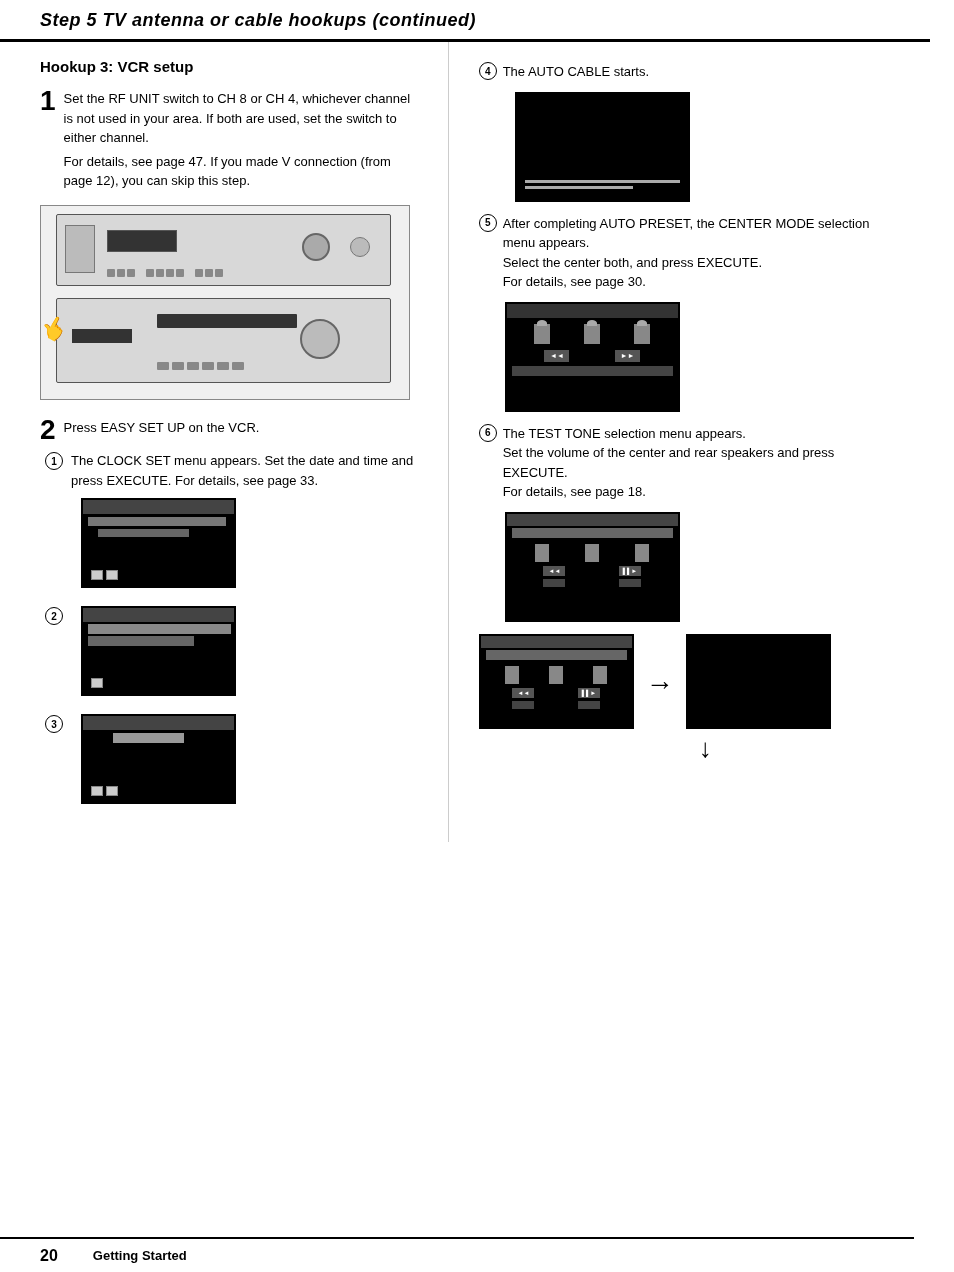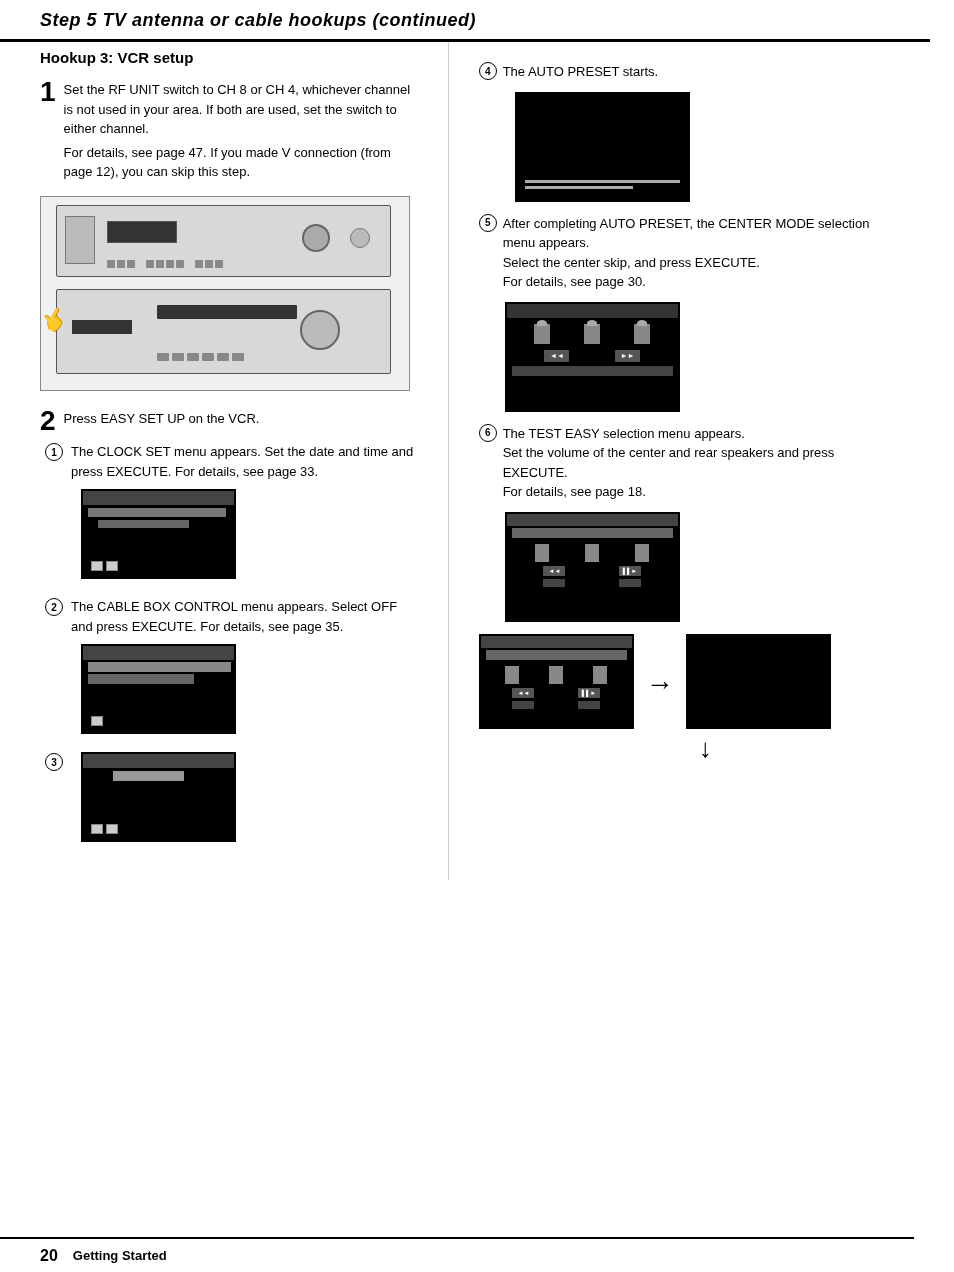--- a/index.html
+++ b/index.html
@@ -36,21 +36,21 @@
     }
 
     
     .content-area {
       display: flex;
       padding: 0;
     }
 
     .left-col {
       width: 460px;
-      padding: 7px 30px 20px 40px;
+      padding: 16px 30px 20px 40px;
       border-right: 1px solid #ccc;
     }
 
     .right-col {
       width: 494px;
       padding: 20px 30px 20px 30px;
     }
 
     
     .section-title {
@@ -176,20 +176,21 @@
 
     .page-number {
       font-size: 16px;
       font-weight: bold;
       margin-right: 15px;
     }
 
     .page-section {
       font-size: 13px;
       font-weight: bold;
+      margin-left: 20px;
     }
 
     
     .auto-preset-screen {
       width: 175px;
       height: 110px;
       border: 2px solid #000;
       background: #000;
       margin: 8px 0 12px 10px;
       position: relative;
@@ -636,21 +637,20 @@
                 <div class="s-icon"></div>
                 <div class="s-icon"></div>
               </div>
             </div>
           </div>
         </div>
 
         <div class="sub-step">
           <div class="sub-step-num">2</div>
           <div class="sub-step-content">
-            <div class="sub-step-text">The CABLE BOX CONTROL menu appears. Select OFF and press EXECUTE.  For details, see page 35.</div>
 
             <div class="menu-screen">
               <div class="s-title-bar"></div>
               <div style="height:10px; background:#888; margin:2px 3px 2px 5px;"></div>
               <div style="height:10px; background:#666; margin:2px 40px 2px 5px;"></div>
               <div class="s-icon-row">
                 <div class="s-icon"></div>
               </div>
             </div>
           </div>
@@ -671,38 +671,38 @@
           </div>
         </div>
 
       </div>
     </div>
 
     <div class="right-col">
 
       <div class="right-sub-step">
         <span class="circle-num">4</span>
-        <div class="right-sub-step-content">The AUTO PRESET starts.</div>
+        <div class="right-sub-step-content">The AUTO CABLE starts.</div>
       </div>
 
       <div class="screen-wrapper-right">
         <div class="auto-preset-screen">
           <div class="auto-preset-lines">
             <div class="apl"></div>
             <div class="apl"></div>
           </div>
         </div>
       </div>
 
       <div class="right-sub-step" style="margin-top:10px;">
         <span class="circle-num">5</span>
         <div class="right-sub-step-content">
           <span>After completing AUTO PRESET, the CENTER MODE selection menu appears.</span>
           <br>
-          <span>Select the center skip, and press EXECUTE.</span>
+          <span>Select the center both, and press EXECUTE.</span>
           <br>
           <span>For details, see page 30.</span>
         </div>
       </div>
 
       <div class="screen-wrapper-right">
         <div class="center-menu-screen">
           <div class="cm-title"></div>
           <div class="cm-speakers">
             <div class="cm-spk"></div>
@@ -713,21 +713,21 @@
             <div class="cm-ctrl">◄◄</div>
             <div class="cm-ctrl">►►</div>
           </div>
           <div class="cm-bottom-bar"></div>
         </div>
       </div>
 
       <div class="right-sub-step">
         <span class="circle-num">6</span>
         <div class="right-sub-step-content">
-          <span>The TEST EASY selection menu appears.</span>
+          <span>The TEST TONE selection menu appears.</span>
           <br>
           <span>Set the volume of the center and rear speakers and press EXECUTE.</span>
           <br>
           <span>For details, see page 18.</span>
         </div>
       </div>
 
       <div class="screen-wrapper-right">
         <div class="test-tone-large">
           <div class="tt-title"></div>

